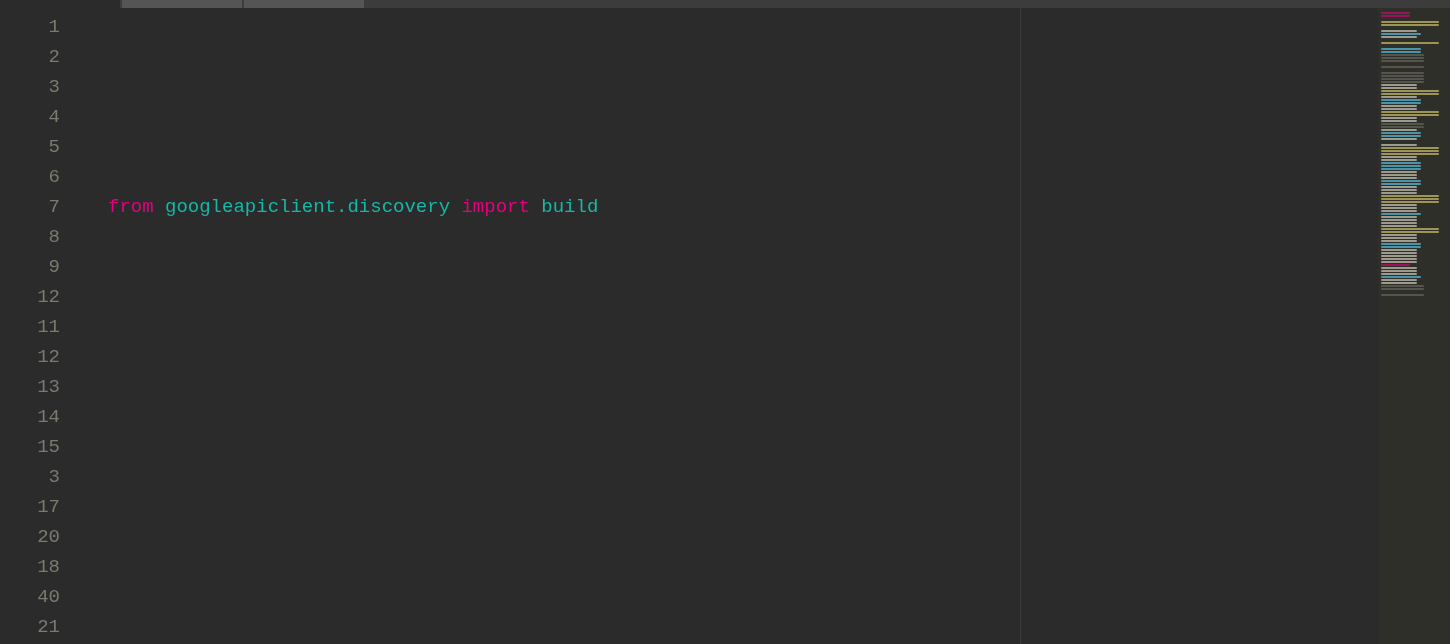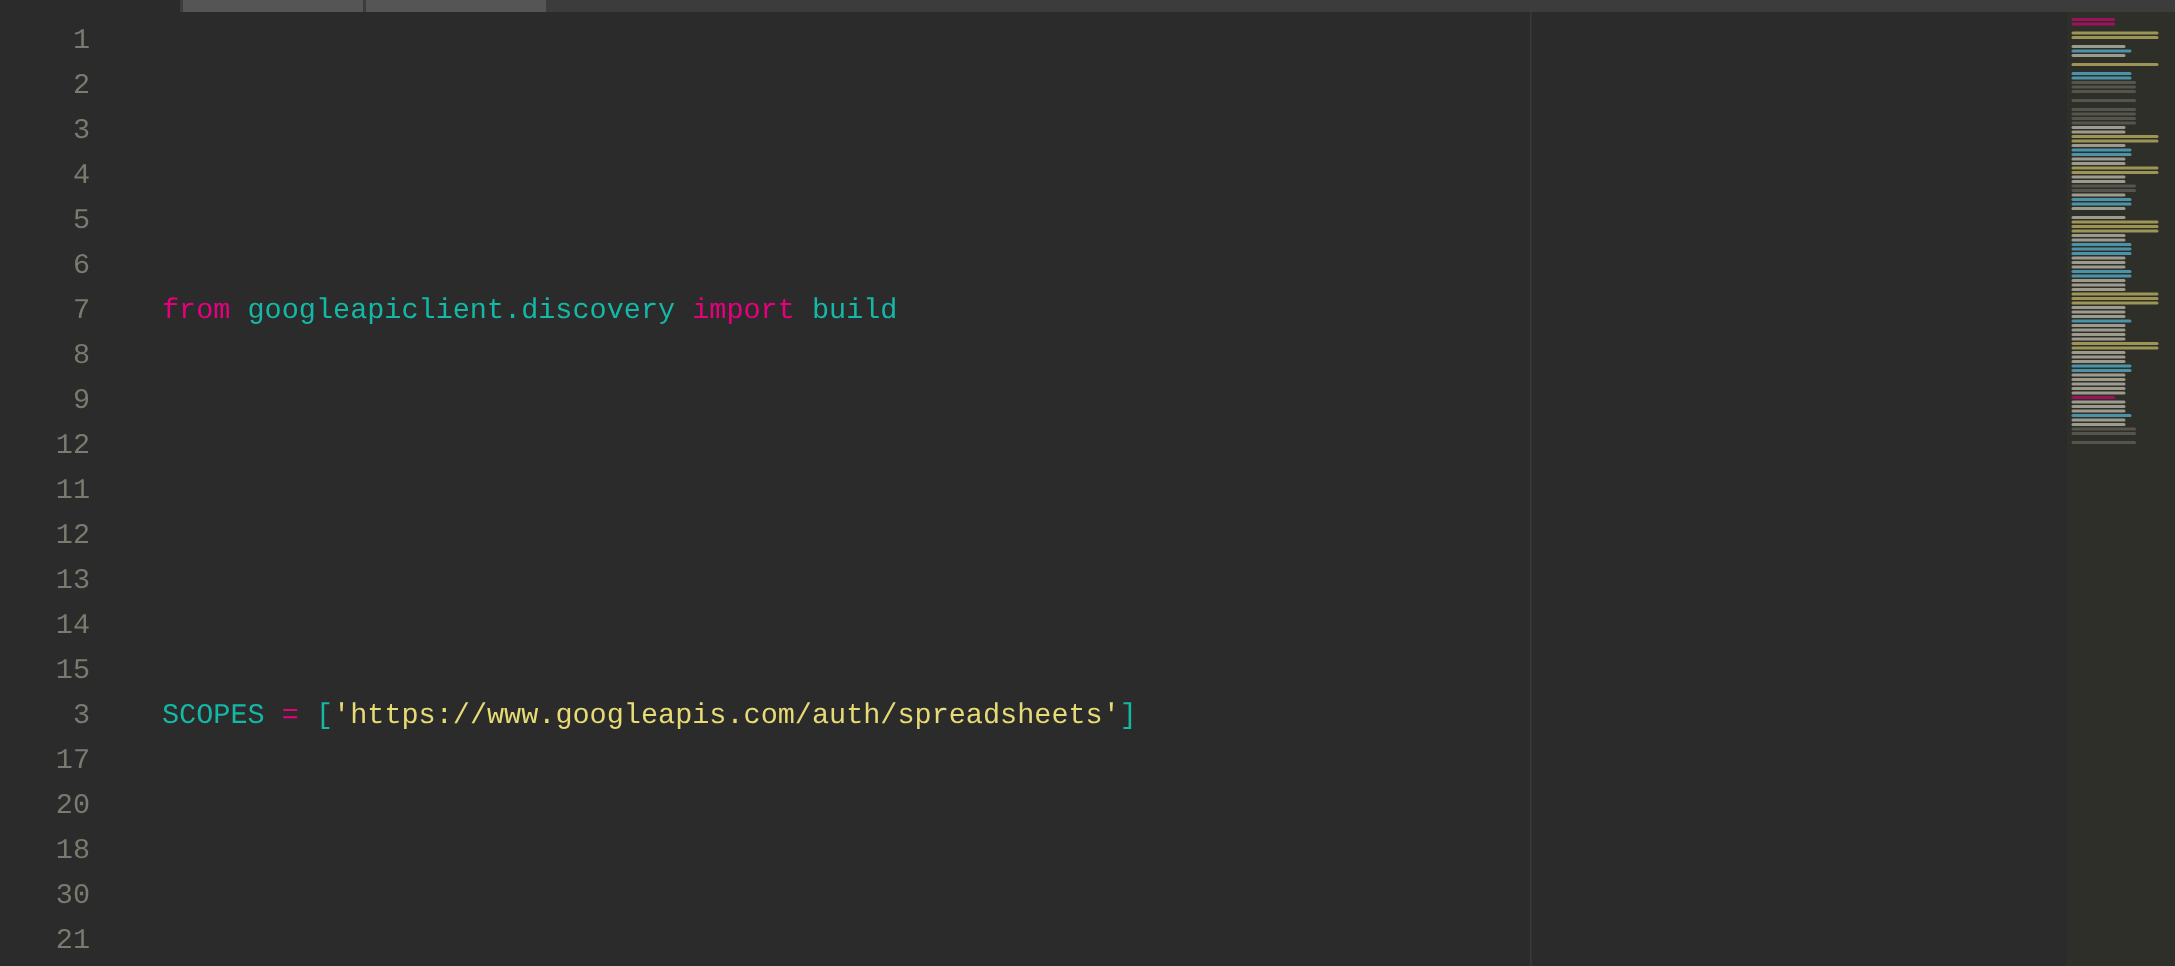--- a/index.html
+++ b/index.html
@@ -105,33 +105,32 @@
     <div>12</div>
     <div>11</div>
     <div>12</div>
     <div>13</div>
     <div>14</div>
     <div>15</div>
     <div>3</div>
     <div>17</div>
     <div>20</div>
     <div>18</div>
-    <div>30</div>
+    <div>40</div>
     <div>21</div>
   </div>
 
   <div class="code">
     <div class="line"><span></span></div>
 
     <div class="line"><span class="kw-import">from</span><span class="default"> googleapiclient.discovery </span><span class="kw-import">import</span><span class="default"> build</span></div>
 
 
     <div class="line"><span></span></div>
 
-    <div class="line"><span class="default">SCOPES </span><span class="op">=</span><span class="default"> [</span><span class="str">'https://www.googleapis.com/auth/spreadsheets'</span><span class="default">]</span></div>
 
     
 
     
 
     
 
     
 
     

